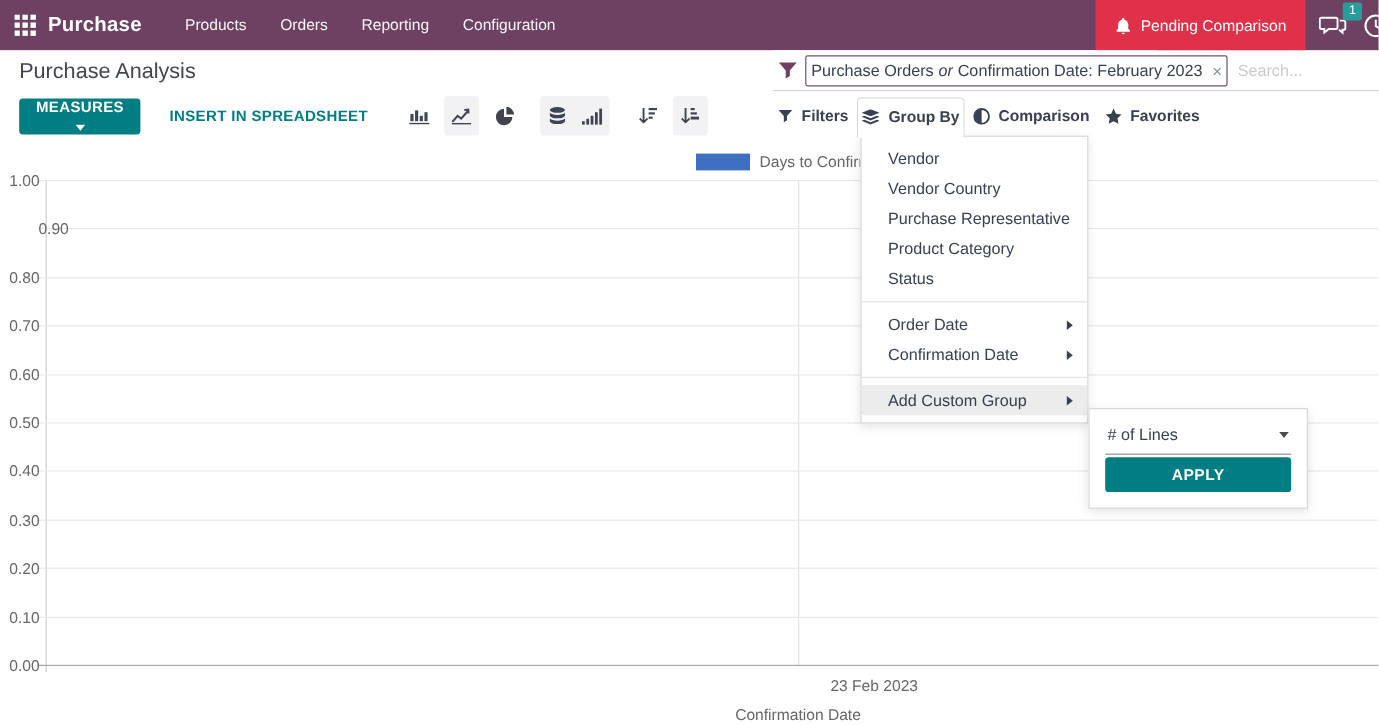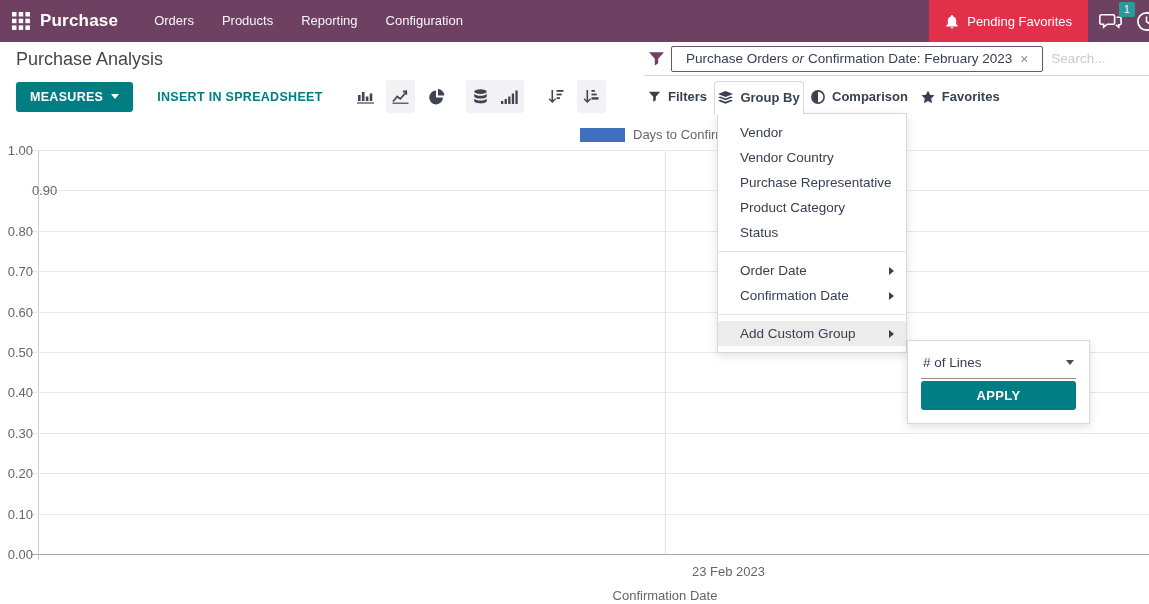--- a/index.html
+++ b/index.html
@@ -25,32 +25,32 @@
   .badge{position:absolute;top:-9px;right:-12px;background:var(--badge);color:#fff;font-size:10.5px;
          min-width:16px;height:15px;line-height:15px;text-align:center;border-radius:2px;padding:0 3px;}
   .clock-wrap{margin-right:-8px;display:flex;align-items:center;cursor:pointer;}
 
   
   .header-row{position:absolute;top:42px;left:0;width:964px;height:35px;display:flex;align-items:center;background:#fff;}
   .page-title{font-size:18px;color:#42464D;margin-left:16px;}
   .search-bar{position:absolute;left:644px;top:0;width:505px;height:34px;display:flex;align-items:center;
               border-bottom:1px solid #d4d4d4;background:#fff;}
   .facet{display:flex;align-items:center;border:1px solid #6b5470;border-radius:2px;height:26px;
-         padding:0 14px;margin-left:6px;font-size:13.5px;color:#374151;white-space:nowrap;}
+         padding:0 4px;margin-left:6px;font-size:13.5px;color:#374151;white-space:nowrap;}
   .facet .or{font-style:italic;margin:0 4px;}
   .facet-x{color:#8b8f96;margin-left:8px;font-size:14px;cursor:pointer;}
   .search-input{border:none;outline:none;flex:1;margin-left:8px;font-size:13.5px;color:#374151;
                 font-family:"Liberation Sans",sans-serif;min-width:60px;}
   .search-input::placeholder{color:#c9cacd;}
 
   
   .toolbar{position:absolute;top:77px;left:0;width:1149px;height:39px;display:flex;align-items:center;background:#fff;}
   .measures-btn{margin-left:16px;height:30px;background:var(--primary);color:#fff;border:none;border-radius:3px;
                 font-size:12.5px;font-weight:700;padding:0 14px;display:flex;align-items:center;gap:8px;
-                font-family:"Liberation Sans",sans-serif;letter-spacing:.3px;cursor:pointer;}
+                font-family:"Liberation Sans",sans-serif;letter-spacing:.3px;cursor:pointer;flex-direction:column;}
   .caret-down-white{width:0;height:0;border-left:4px solid transparent;border-right:4px solid transparent;
                     border-top:5px solid #fff;}
   .insert-btn{margin-left:24px;background:none;border:none;color:var(--primary);font-weight:700;
               font-size:12.5px;letter-spacing:.3px;font-family:"Liberation Sans",sans-serif;cursor:pointer;}
   .icon-strip{display:flex;align-items:center;margin-left:28px;}
   .icon-btn{width:29px;height:33px;display:flex;align-items:center;justify-content:center;cursor:pointer;
             border-radius:3px;}
   .icon-btn.active{background:#f2f2f4;}
   .gap8{margin-left:8px;} .gap14{margin-left:14px;} .gap18{margin-left:18px;} .gap6{margin-left:6px;}
 
@@ -119,34 +119,34 @@
               <rect x="6.7" y="6.7" width="4.5" height="4.5"></rect>
               <rect x="13.4" y="6.7" width="4.5" height="4.5"></rect>
             <rect x="0" y="13.4" width="4.5" height="4.5"></rect>
               <rect x="6.7" y="13.4" width="4.5" height="4.5"></rect>
               <rect x="13.4" y="13.4" width="4.5" height="4.5"></rect>
           </g>
         </svg>
       </span>
     </div>
     <div class="brand">Purchase</div>
+    <div class="nav-item">Products</div>
     <div class="nav-item">Orders</div>
-    <div class="nav-item">Products</div>
     <div class="nav-item">Reporting</div>
     <div class="nav-item">Configuration</div>
 
     <div class="nav-right">
       <div class="pending-btn">
         <span>
           <svg width="14" height="15" viewBox="0 0 16 17" fill="#fff">
             <path d="M8 1c-.7 0-1.2.5-1.2 1.2v.5C4.6 3.2 3.2 5 3.2 7.3v4L1.6 13v1.1h12.8V13l-1.6-1.7v-4c0-2.3-1.4-4.1-3.6-4.6v-.5C9.2 1.5 8.7 1 8 1z"></path>
             <path d="M6.4 15c.2.9.8 1.5 1.6 1.5s1.4-.6 1.6-1.5H6.4z"></path>
           </svg>
         </span>
-        <span>Pending Favorites</span>
+        <span>Pending Comparison</span>
       </div>
       <div class="chat-wrap">
         <span>
           <svg width="24" height="20" viewBox="0 0 24 20" fill="none" stroke="#fff" stroke-width="1.6">
             <path d="M2 3.5h12.5a1.5 1.5 0 0 1 1.5 1.5v7a1.5 1.5 0 0 1-1.5 1.5H8l-4 3v-3H2A1.5 1.5 0 0 1 .8 12V5A1.5 1.5 0 0 1 2 3.5z" fill="#fff" stroke="none" opacity="0"></path>
             <path d="M2.2 3.8h12a1.4 1.4 0 0 1 1.4 1.4v6.6a1.4 1.4 0 0 1-1.4 1.4H8.4l-3.8 2.9v-2.9H2.2a1.4 1.4 0 0 1-1.4-1.4V5.2a1.4 1.4 0 0 1 1.4-1.4z"></path>
             <path d="M17.5 6.2h3.3a1.3 1.3 0 0 1 1.3 1.3v5a1.3 1.3 0 0 1-1.3 1.3h-1v2.4l-3-2.4"></path>
           </svg>
         </span>
         <span class="badge">1</span>

